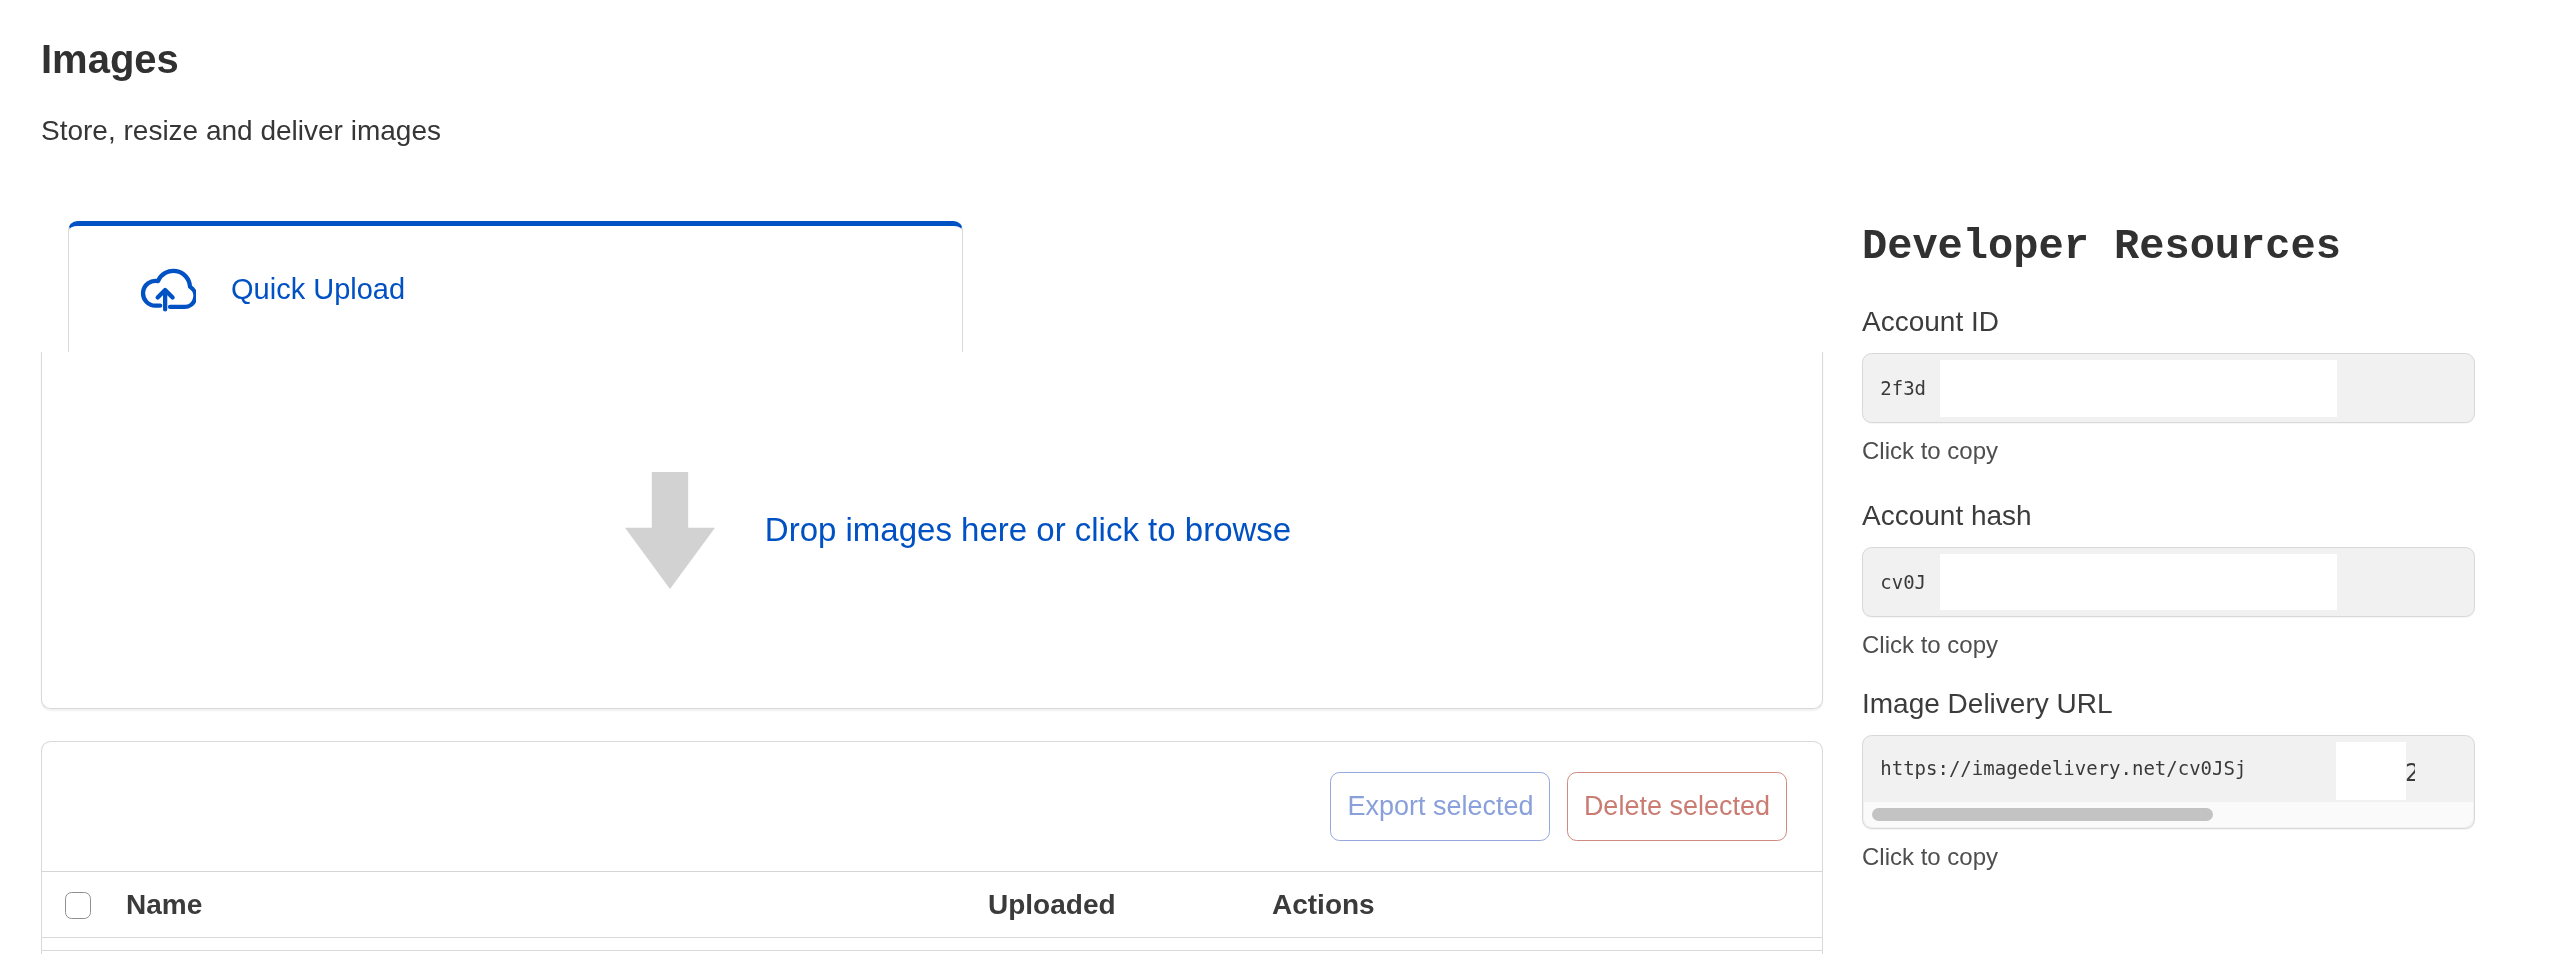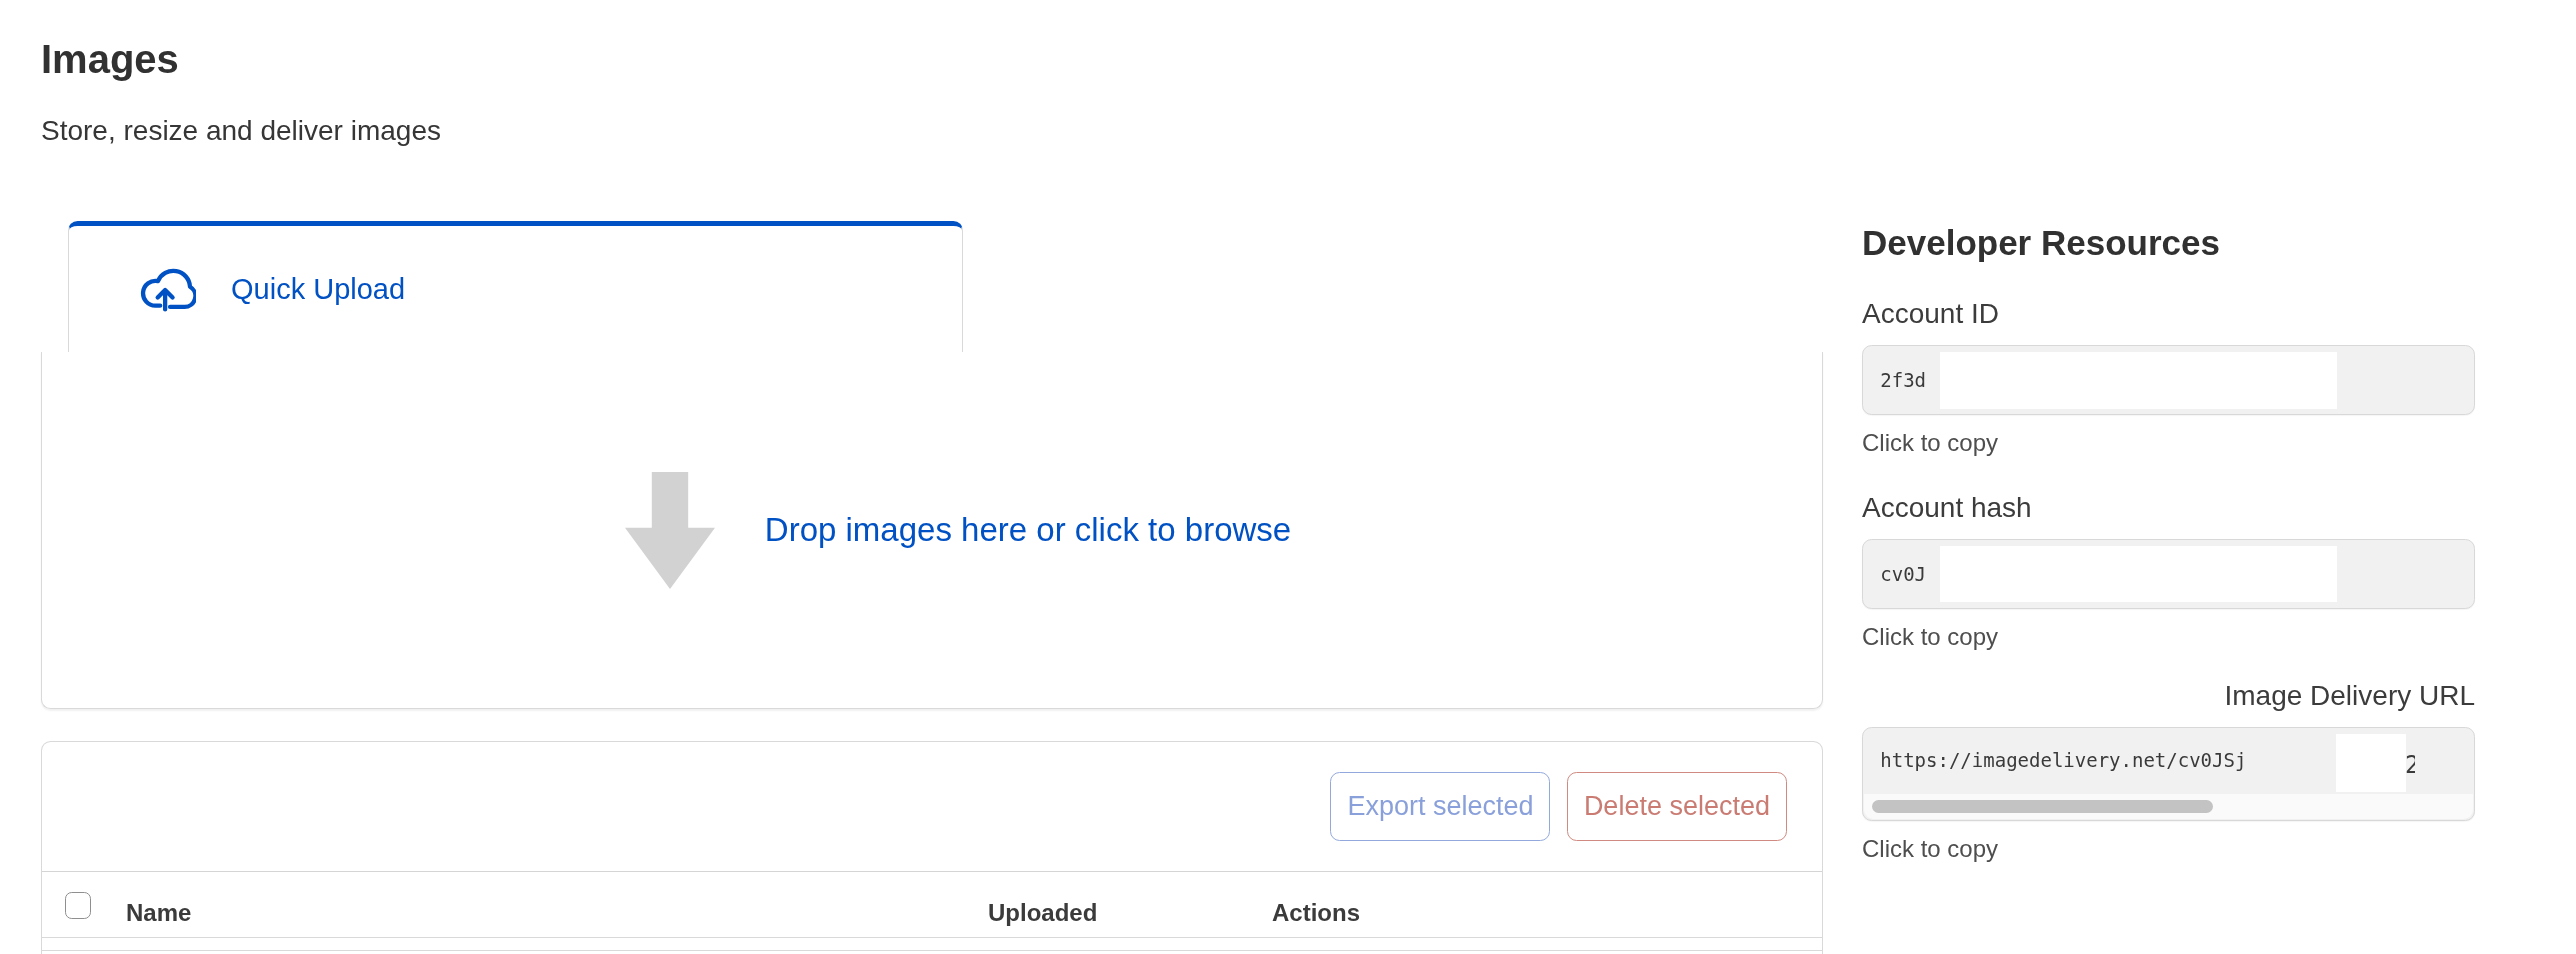--- a/index.html
+++ b/index.html
@@ -51,35 +51,35 @@
     border-radius: 9.6px 9.6px 0 0; background: #fff;
   }
   .btnrow { height: 130px; display: flex; align-items: center; justify-content: flex-end; padding-right: 35px; border-bottom: 1px solid #d5d5d5; }
   .btn {
     height: 69px; padding: 0 16px; font-size: 27px; border-radius: 9.6px; background: #fff;
     display: flex; align-items: center; font-family: "Liberation Sans", sans-serif; cursor: default;
   }
   .btn-export { border: 1.4px solid #93a9de; color: #89a0da; margin-right: 16.4px; }
   .btn-delete { border: 1.4px solid #d08a81; color: #ca7b72; }
   .thead { position: relative; height: 66px; border-bottom: 1px solid #d9d9d9; }
-  .th { position: absolute; top: 8px; line-height: 66px; font-size: 24px; font-weight: 700; color: #3b3b3b; }
+  .th { position: absolute; top: 0; line-height: 66px; font-size: 28px; font-weight: 700; color: #3b3b3b; }
   .th-name { left: 84px; }
   .th-uploaded { left: 946px; text-align: right; }
   .th-actions { left: 1230px; }
   .checkbox {
     position: absolute; left: 23px; top: 20px; width: 26px; height: 27px;
     border: 1.9px solid #8f8f8f; border-radius: 6.7px; background: #fff; cursor: pointer;
   }
   .row-stub { height: 12.5px; border-bottom: 1.9px solid #d9d9d9; }
 
   
   .sidebar { position: absolute; left: 1862px; top: 223px; width: 613px; }
-  .sb-heading { font-size: 35px; font-weight: 700; color: #313131; }
+  .sb-heading { font-size: 42px; font-weight: 700; color: #313131; font-family: Liberation Mono, monospace; }
   .sb-label { font-size: 28px; color: #3c3c3c; margin-top: 35px; }
-  .sb-label-tight { margin-top: 29px; text-align: right; }
+  .sb-label-tight { margin-top: 29px; }
   .sb-input {
     position: relative; margin-top: 15.4px; width: 613px; height: 70px;
     background: #f1f1f1; border: 1px solid #d8d8d8; border-radius: 9.6px;
     display: flex; align-items: center; padding-left: 17.3px; overflow: hidden; cursor: pointer;
     box-shadow: 0 1px 1px rgba(0,0,0,0.04);
   }
   .sb-input-tall { height: 94px; align-items: flex-start; padding-top: 21px; }
   .sb-value { font-size: 19px; color: #3a3a3a; white-space: nowrap; }
   .redact { position: absolute; background: #ffffff; top: 5.8px; bottom: 5.8px; }
   .redact-short { left: 77px; width: 397px; }

